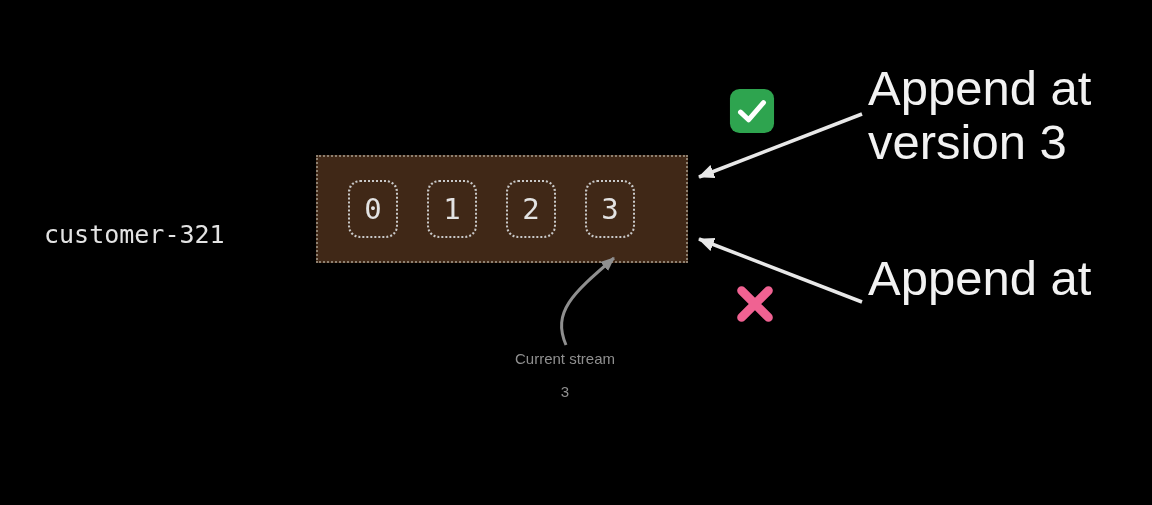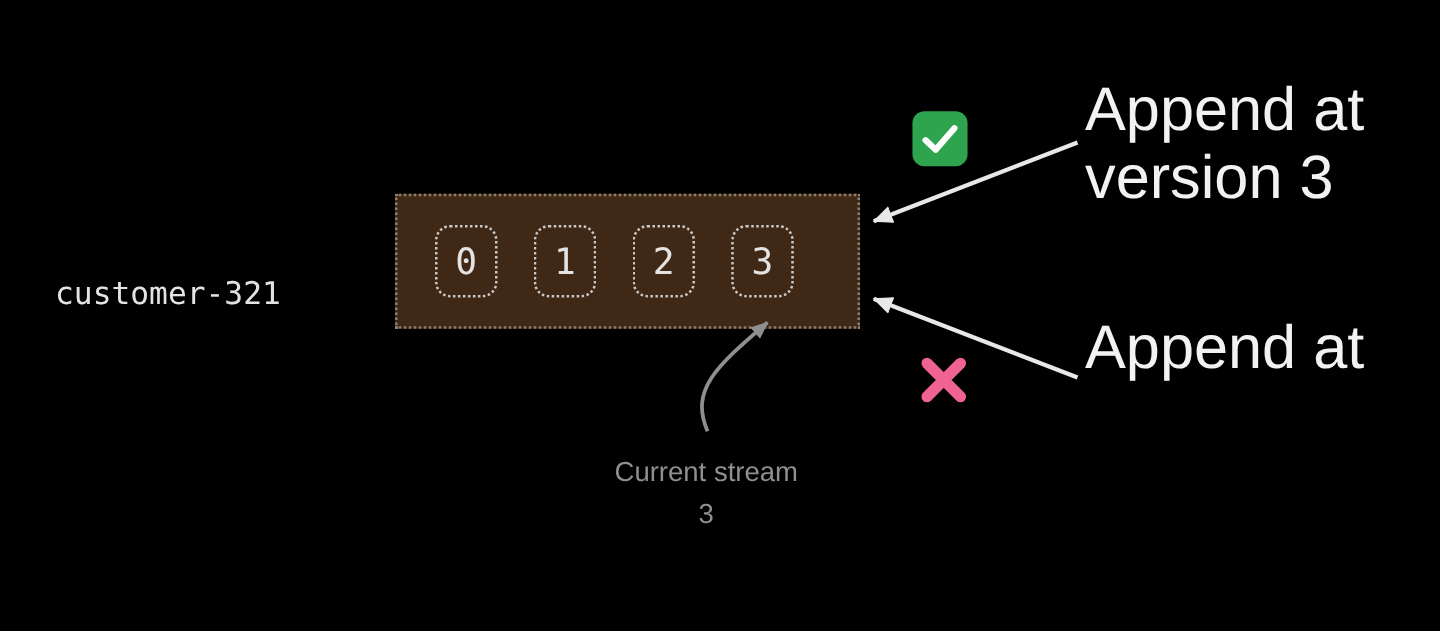--- a/index.html
+++ b/index.html
@@ -67,24 +67,24 @@
     line-height: 54px;
     color: var(--label-text, #f2f2f2);
     white-space: nowrap;
   }
   .callout-ok   { left: 868px; top: 61px; }
   .callout-fail { left: 868px; top: 251px; }
 
   .note {
     position: absolute;
     left: 460px;
-    top: 361px;
+    top: 342px;
     width: 210px;
     text-align: center;
-    font-size: 22px;
+    font-size: 15px;
     line-height: 33px;
     color: var(--note-text, #8f8f8f);
   }
 
   .arrows {
     position: absolute;
     left: 0; top: 0;
     width: 1152px;
     height: 505px;
     pointer-events: none;

